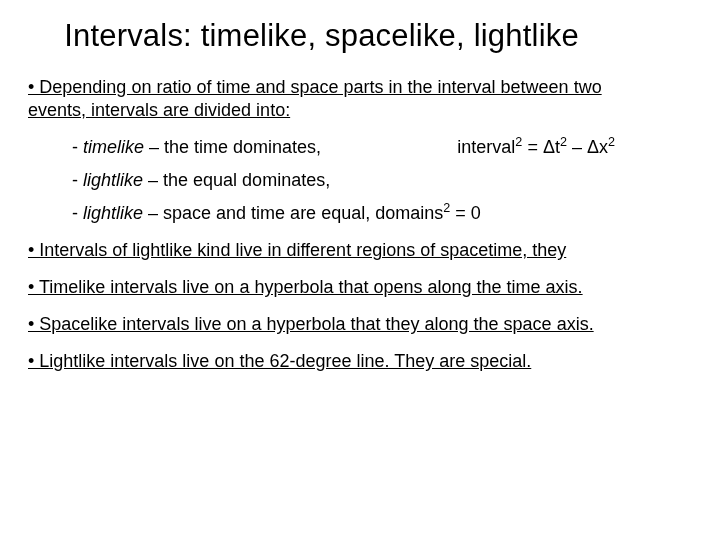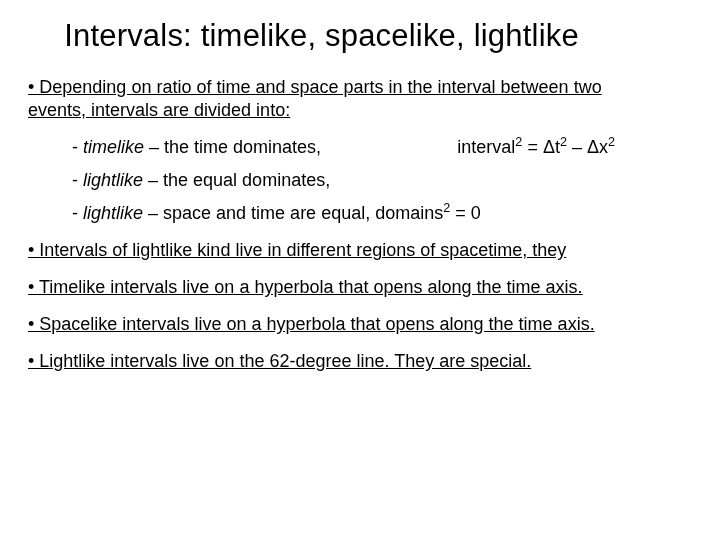--- a/index.html
+++ b/index.html
@@ -95,17 +95,17 @@
     </div>
 
   </div>
 
   <div class="bullet">
     <span>• Intervals of lightlike kind live in different regions of spacetime, they</span><br>
   </div>
 
   <div class="bullet">• Timelike intervals live on a hyperbola that opens along the time axis.</div>
 
-  <div class="bullet">• Spacelike intervals live on a hyperbola that opens along the time axis.</div>
+  <div class="bullet">• Spacelike intervals live on a hyperbola that they along the space axis.</div>
 
   <div class="bullet">• Lightlike intervals live on the 62-degree line. They are special.</div>
 
 </div>
 
 </body></html>

